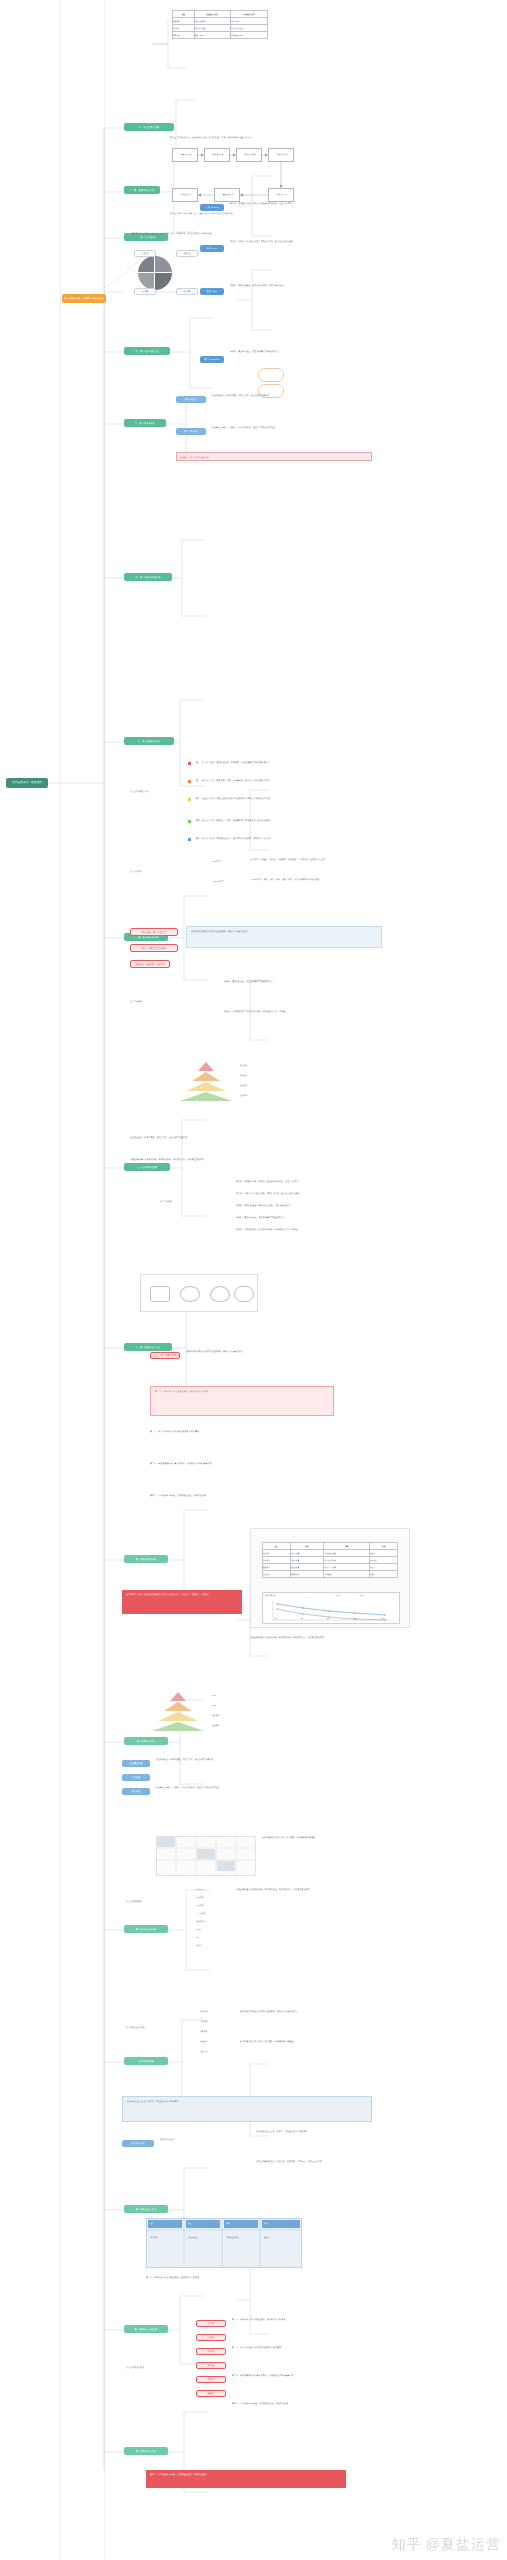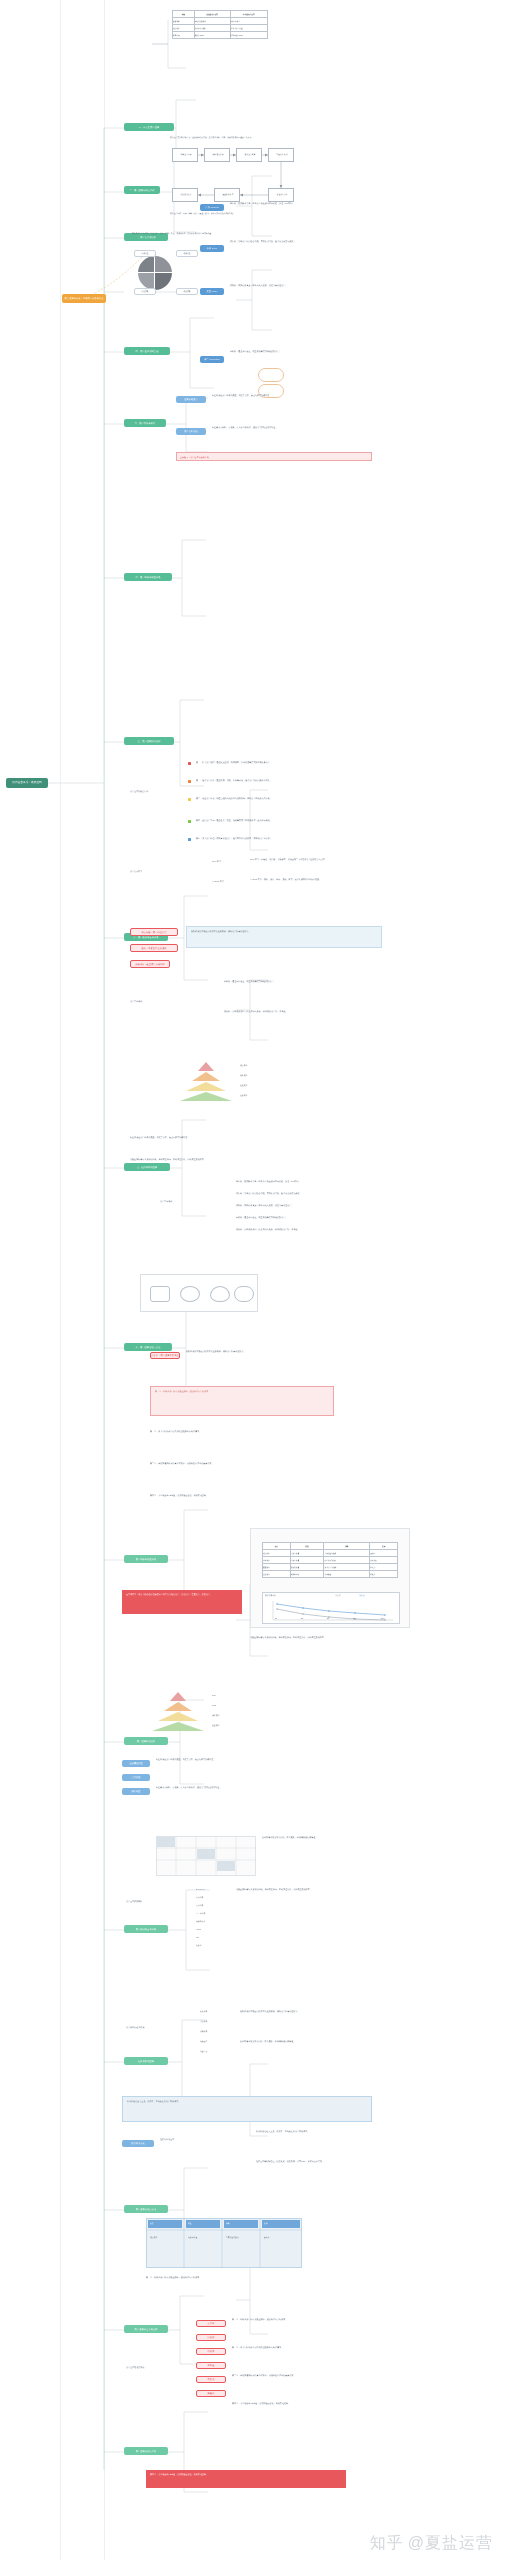--- a/index.html
+++ b/index.html
@@ -61,21 +61,21 @@
   .quadline{position:absolute;background:#ffffff;}
 
   
   .pyr{position:absolute;}
   .pyr i{position:absolute;display:block;left:50%;transform:translateX(-50%);}
 
   
   .chartbox{position:absolute;border:0.5px solid #c9d2da;background:#fff;}
 
   
-  .watermark{position:absolute;right:14px;bottom:6px;color:#d3d7db;font-size:16px;
+  .watermark{position:absolute;right:6px;bottom:6px;color:#d3d7db;font-size:14px;
              letter-spacing:1px;font-family:"Liberation Sans","DejaVu Sans",sans-serif;}
   .watermark .zh{margin-right:4px;}
 
   
   .guide{position:absolute;top:0;width:1px;height:2560px;background:#eef1f3;}
 </style>
 </head>
 <body>
 
 <div class="canvas">

